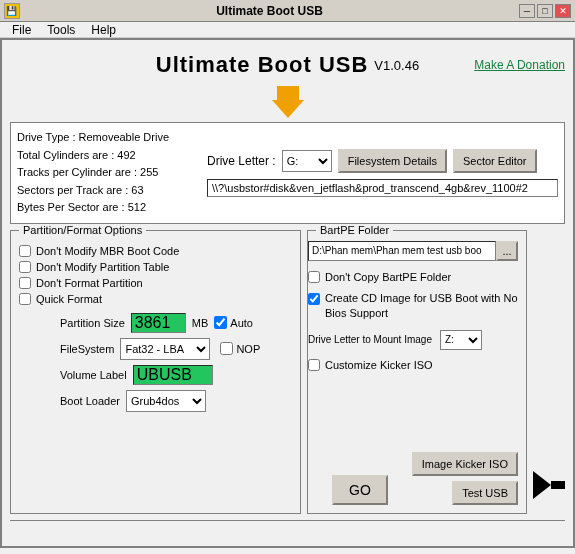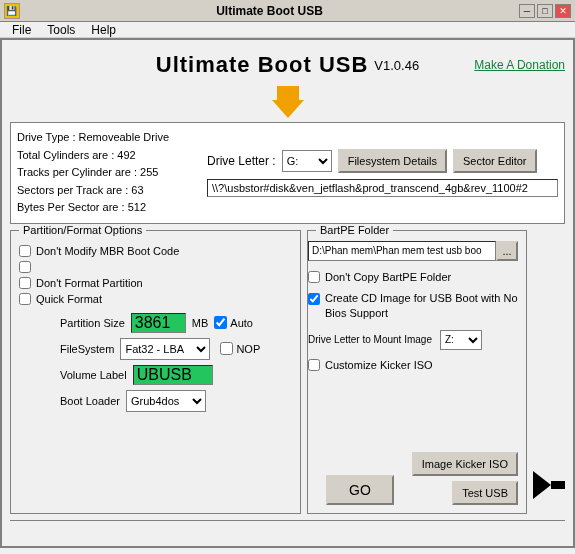--- a/index.html
+++ b/index.html
@@ -375,20 +375,21 @@
 
     <div class="partition-panel" style="border: 1px solid #808080; padding: 10px 8px 8px 8px; position:relative;">
       <span class="panel-legend">Partition/Format Options</span>
 
       <div class="checkbox-row">
         <input type="checkbox" style="">
         <span class="checkbox-label">Don't Modify MBR Boot Code</span>
       </div>
       <div class="checkbox-row">
         <input type="checkbox" style="">
+        <span class="checkbox-label">Don't Modify Partition Table</span>
       </div>
       <div class="checkbox-row">
         <input type="checkbox" style="">
         <span class="checkbox-label">Don't Format Partition</span>
       </div>
       <div class="checkbox-row">
         <input type="checkbox" style="">
         <span class="checkbox-label">Quick Format</span>
       </div>
 
@@ -450,21 +451,21 @@
           <option>Z:</option>
         </select>
       </div>
 
       <div class="checkbox-row">
         <input type="checkbox" style="">
         <span class="checkbox-label">Customize Kicker ISO</span>
       </div>
 
       <div class="bartpe-bottom" style="margin-top:auto; display:flex; align-items:flex-end; justify-content:space-between;">
-        <button class="go-btn" style="font-size:14px; width:68px; height:30px;">GO</button>
+        <button class="go-btn" style="font-size:14px; width:56px; height:30px;">GO</button>
         <div style="display:flex; flex-direction:column; gap:5px; align-items:flex-end;">
           <button class="btn">Image Kicker ISO</button>
           <button class="btn">Test USB</button>
         </div>
       </div>
     </div>
 
     <div style="display:flex; align-items:flex-end; padding-bottom:15px;">
       <div style="display:flex; align-items:center;">
         <div style="width:0; height:0; border-top:14px solid transparent; border-bottom:14px solid transparent; border-left:18px solid #000;"></div>

